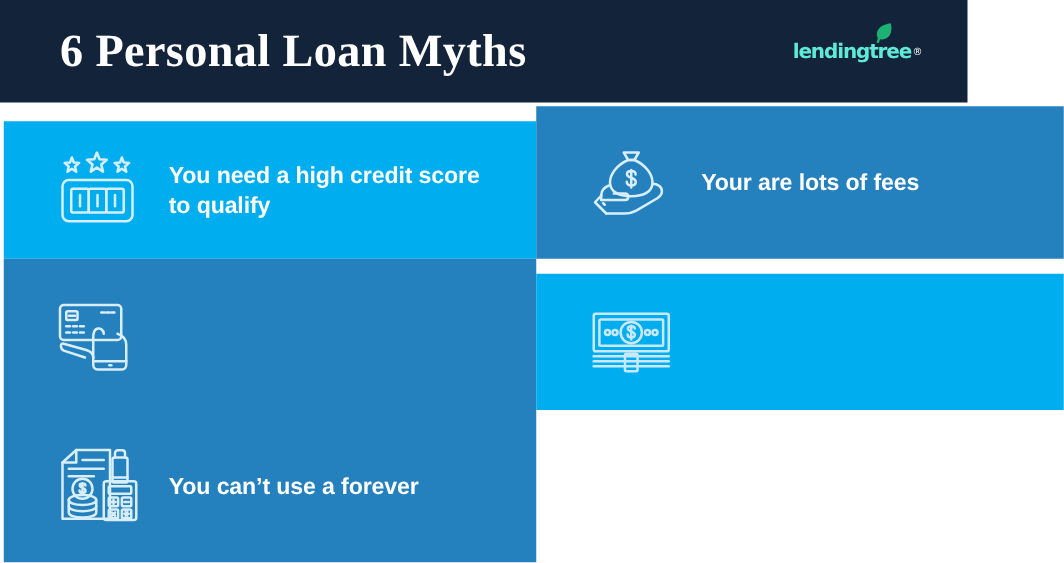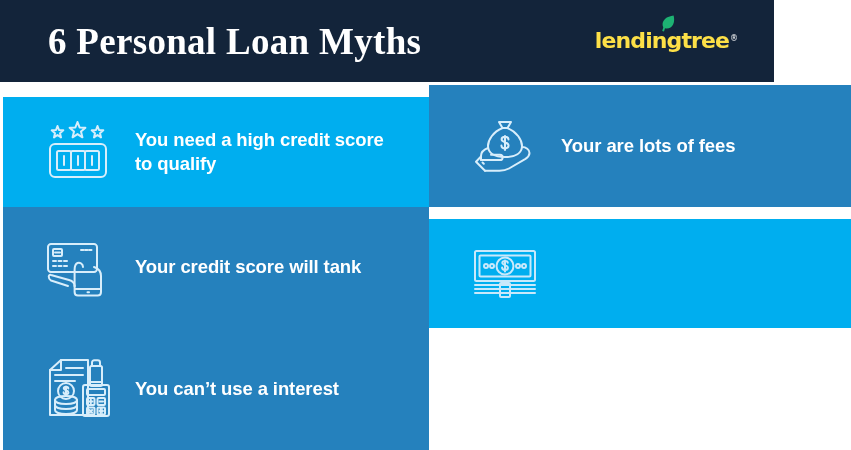--- a/index.html
+++ b/index.html
@@ -32,22 +32,22 @@
     letter-spacing:0.3px;
     line-height:1;
     white-space:nowrap;
   }
 
   
   .logo { display:flex; align-items:flex-end; position:relative; padding-right:6px; }
   .logo-wordmark {
     font-family:"DejaVu Sans", sans-serif;
     font-weight:bold;
-    font-size:22px;
-    color:#fde047;
+    font-size:16px;
+    color:#5eead4;
     letter-spacing:-0.9px;
     line-height:1;
     position:relative;
     text-align:right;
   }
   .logo-leaf {
     position:absolute;
     top:-15px; left:63px;
     width:17px; height:20px;
   }
@@ -164,21 +164,20 @@
           <line x1="8" y1="30" x2="11" y2="30"></line>
           <line x1="13.5" y1="30" x2="16.5" y2="30"></line>
           <line x1="19" y1="30" x2="22" y2="30"></line>
           <path d="M49 31 C53.5 32.5 56 36 56 40 L56 56 C56 58 54.6 59.5 52.6 59.5 L33 59.5 C31 59.5 29.6 58 29.6 56 L29.6 50"></path>
           <path d="M29.6 50 C29.6 47 27.5 45 24 44 L6 39 C3 38 3 43 6 44.5 L23 50"></path>
           <path d="M38 31 C38 28 35 26 32.5 27 C30 28 29.6 31.5 29.6 34 L29.6 50"></path>
           <line x1="30" y1="53" x2="56" y2="53"></line>
           <line x1="42.5" y1="56.2" x2="44" y2="56.2"></line>
         </svg>
       </div>
-      <div class="cell-text">Your credit score will tank</div>
     </div>
 
     <div class="cell bright">
       <div class="cell-icon">
         <svg viewBox="0 0 68 62" width="68" height="62" fill="none" stroke="#c9e9fb" stroke-width="2" stroke-linejoin="round" stroke-linecap="round">
           <rect x="4" y="9" width="60" height="30" rx="1.5"></rect>
           <rect x="8.5" y="13.5" width="51" height="21" rx="1"></rect>
           <circle cx="34" cy="24" r="8.5"></circle>
           <path d="M34 18.5 L34 29.5 M36.8 20.8 C36.8 19.4 35.6 18.9 34 18.9 C32.4 18.9 31.3 19.6 31.3 20.8 C31.3 23.6 36.9 22.6 36.9 25.8 C36.9 27.2 35.6 28.0 34 28.0 C32.3 28.0 31.1 27.2 31.1 25.6"></path>
           <circle cx="15" cy="24" r="2"></circle>
@@ -219,17 +218,17 @@
           <line x1="45.8" y1="41.8" x2="45.8" y2="45.2"></line>
           <line x1="44.1" y1="43.5" x2="47.5" y2="43.5"></line>
           <line x1="54.5" y1="43.5" x2="58" y2="43.5"></line>
           <line x1="44.5" y1="52" x2="47.1" y2="54.6"></line>
           <line x1="47.1" y1="52" x2="44.5" y2="54.6"></line>
           <line x1="54.5" y1="53" x2="58" y2="53"></line>
           <circle cx="56.2" cy="51" r="0.7"></circle>
           <circle cx="56.2" cy="55.1" r="0.7"></circle>
         </svg>
       </div>
-      <div class="cell-text">You can’t use a interest</div>
+      <div class="cell-text">You can’t use a forever</div>
     </div>
 
   </div>
 </div>
 
 </body></html>

